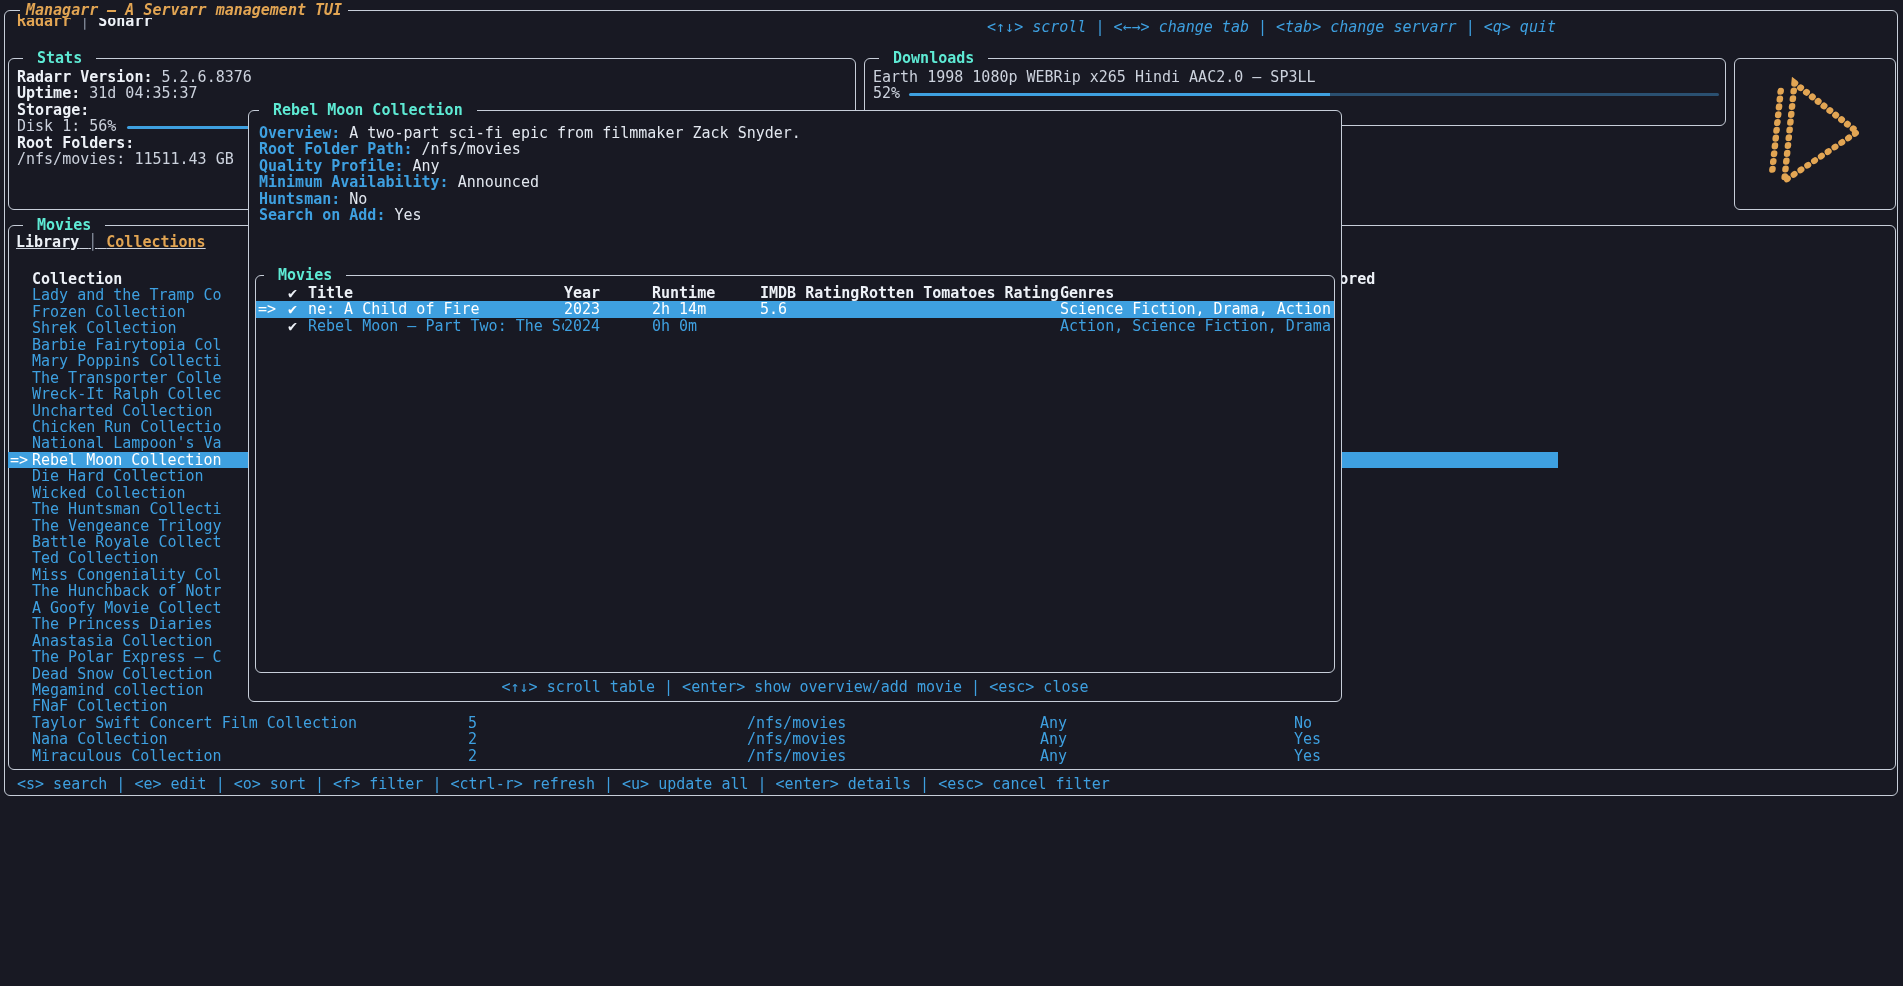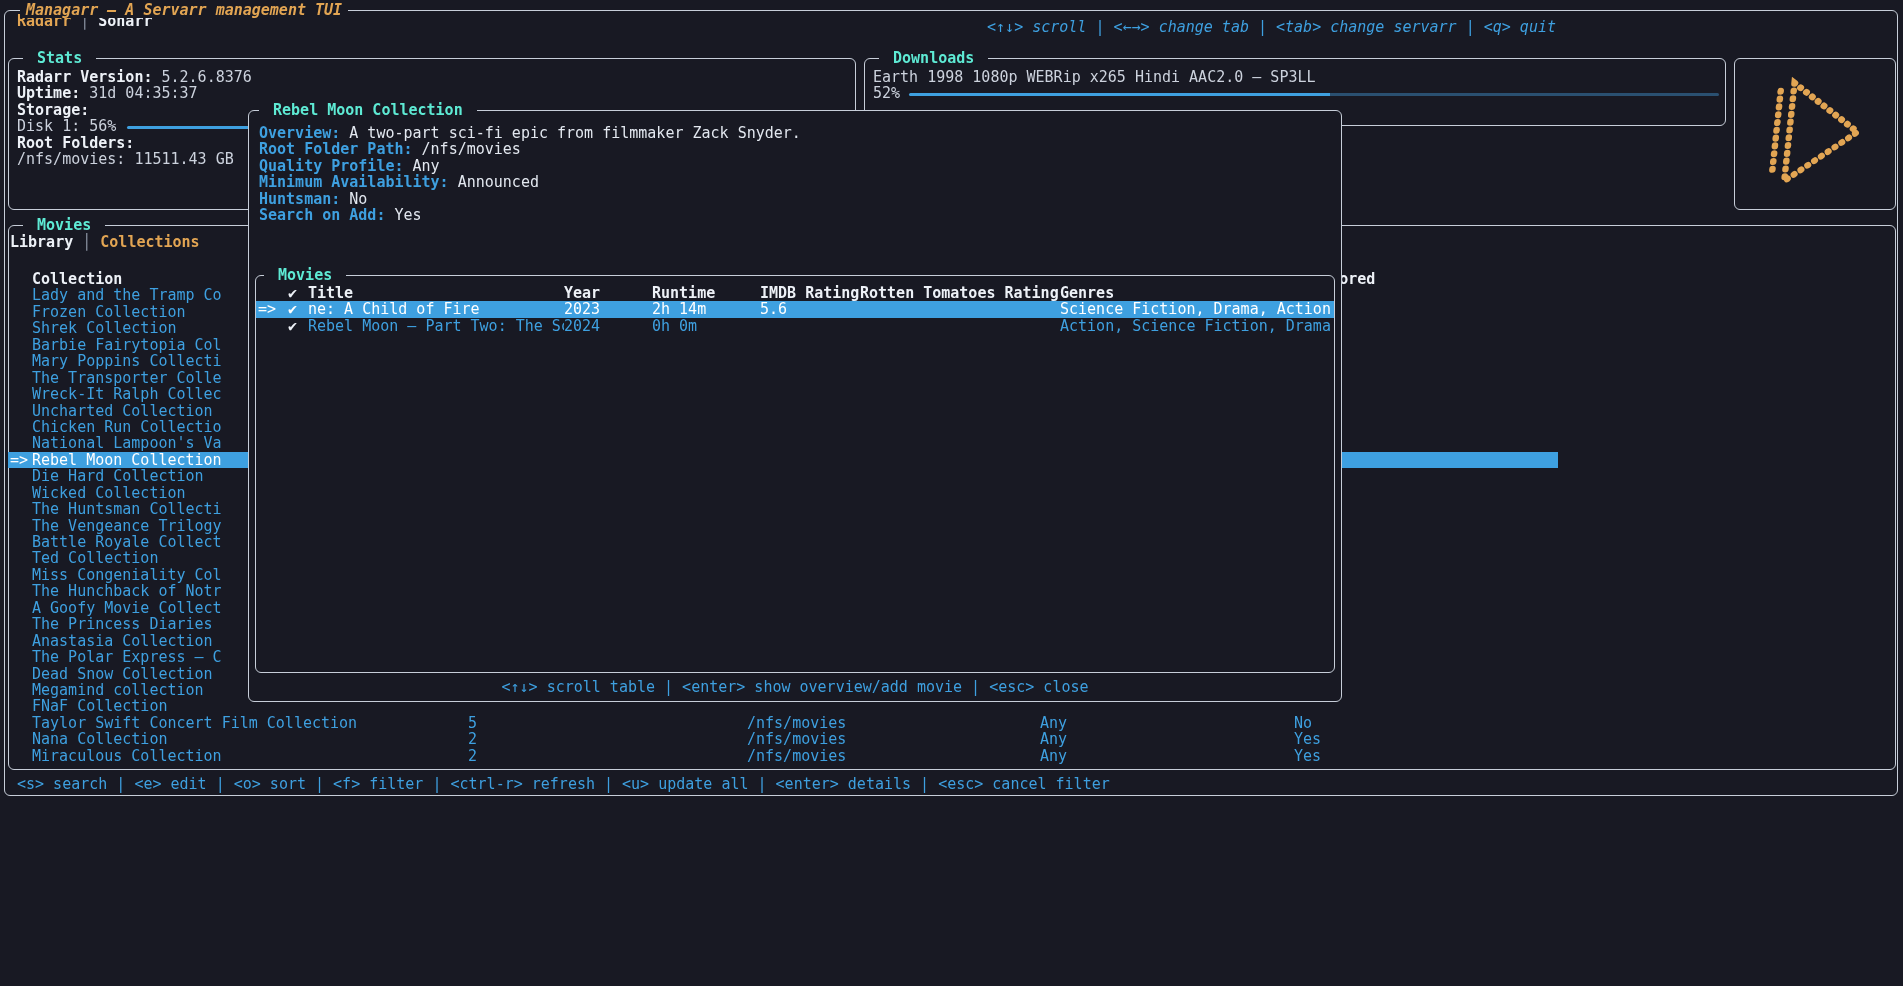--- a/index.html
+++ b/index.html
@@ -119,21 +119,21 @@
           <path d="M30 14 L98 63 L30 112 Z"></path>
           <path d="M17 22 L17 104"></path>
         </g>
       </svg>
     </span>
   </div>
 </div>
 
 <div class="panel" style="left:8px;top:225px;width:1888px;height:545px;">
   <span class="ptitle"> Movies </span>
-  <div class="abs tabsrow" style="left:1px;top:8px;"><span class="white">Library</span><span> </span><span class="dim-sep">│</span><span> </span><span class="orange">Collections</span></div>
+  <div class="abs tabsrow" style="left:7px;top:8px;text-decoration:underline;"><span class="white">Library</span><span> </span><span class="dim-sep">│</span><span> </span><span class="orange">Collections</span></div>
 </div>
 
 <div class="abs" style="left:8px;top:271px;z-index:2;">
   <table class="tbl coll" style="width:1550px;">
     <colgroup>
       <col style="width:24px">
         <col style="width:436px">
         <col style="width:279px">
         <col style="width:293px">
         <col style="width:254px">

